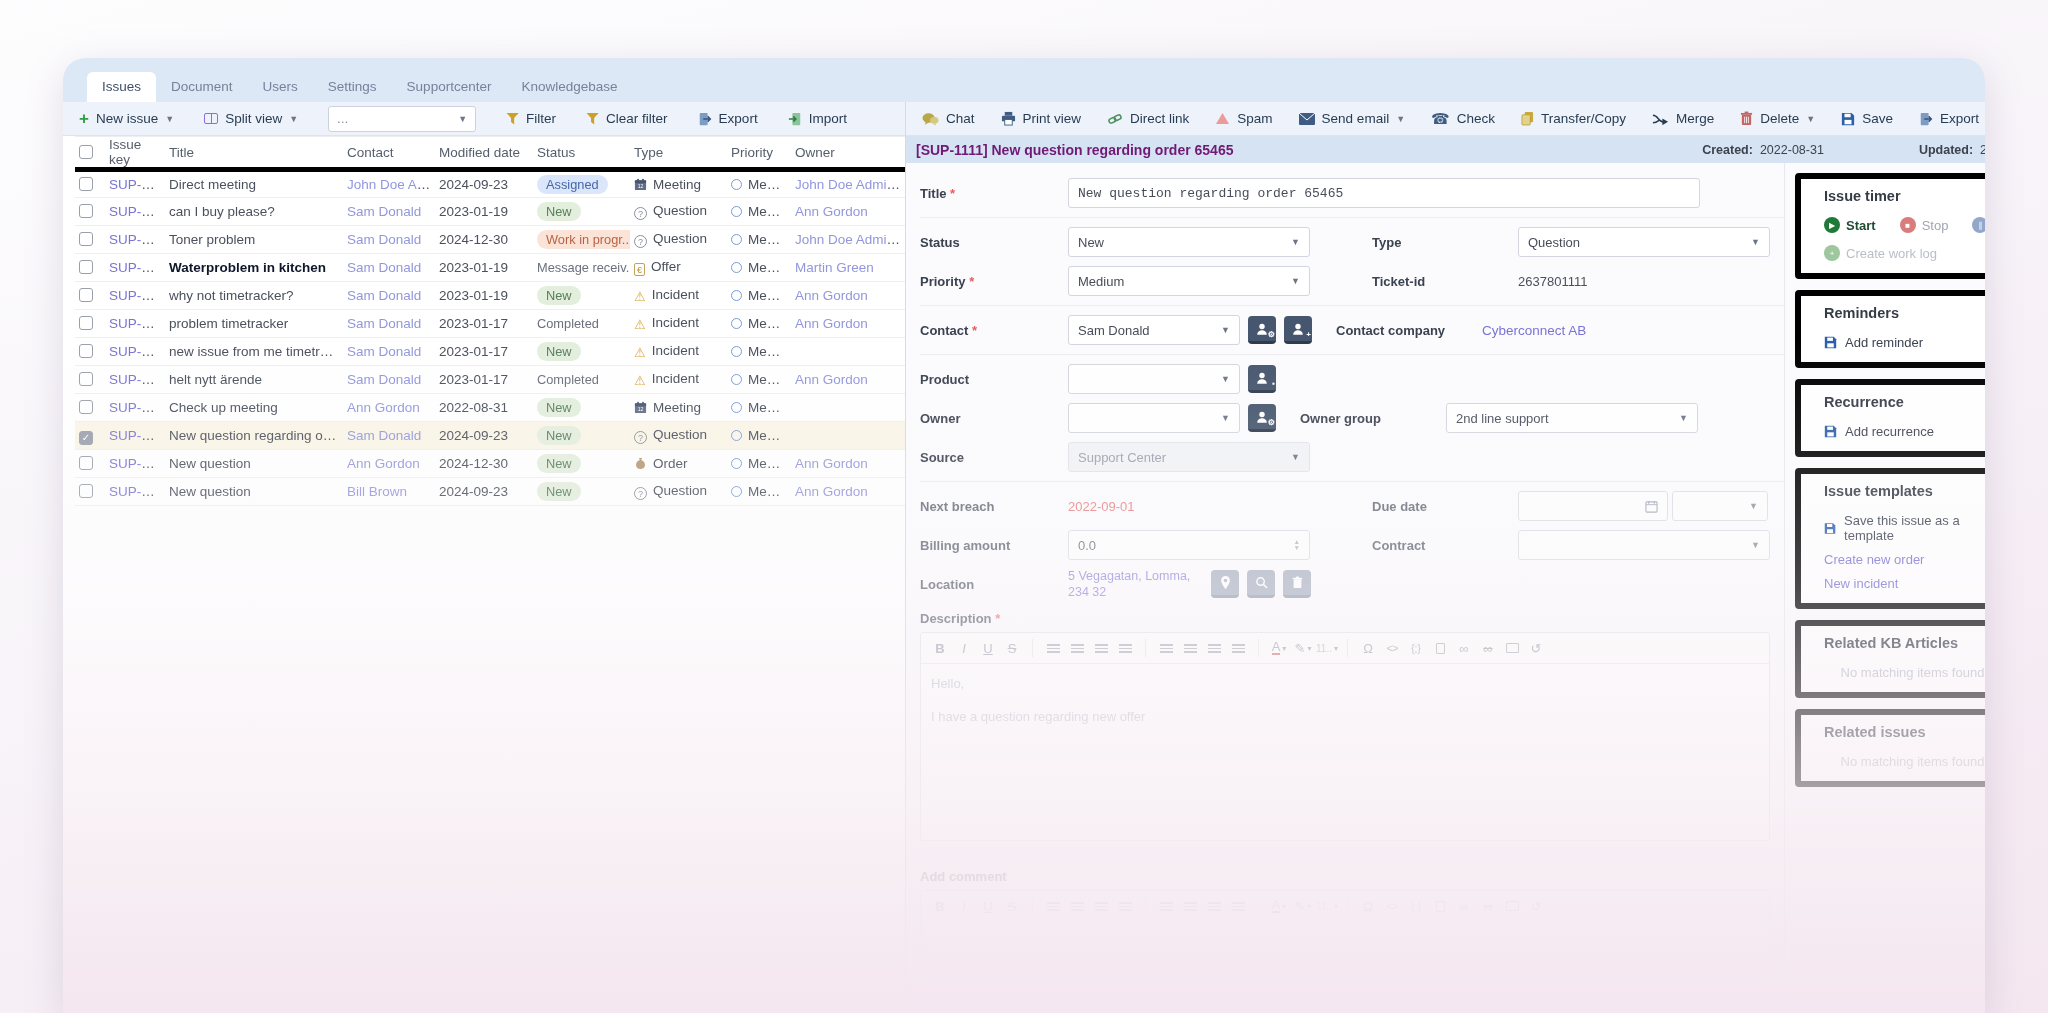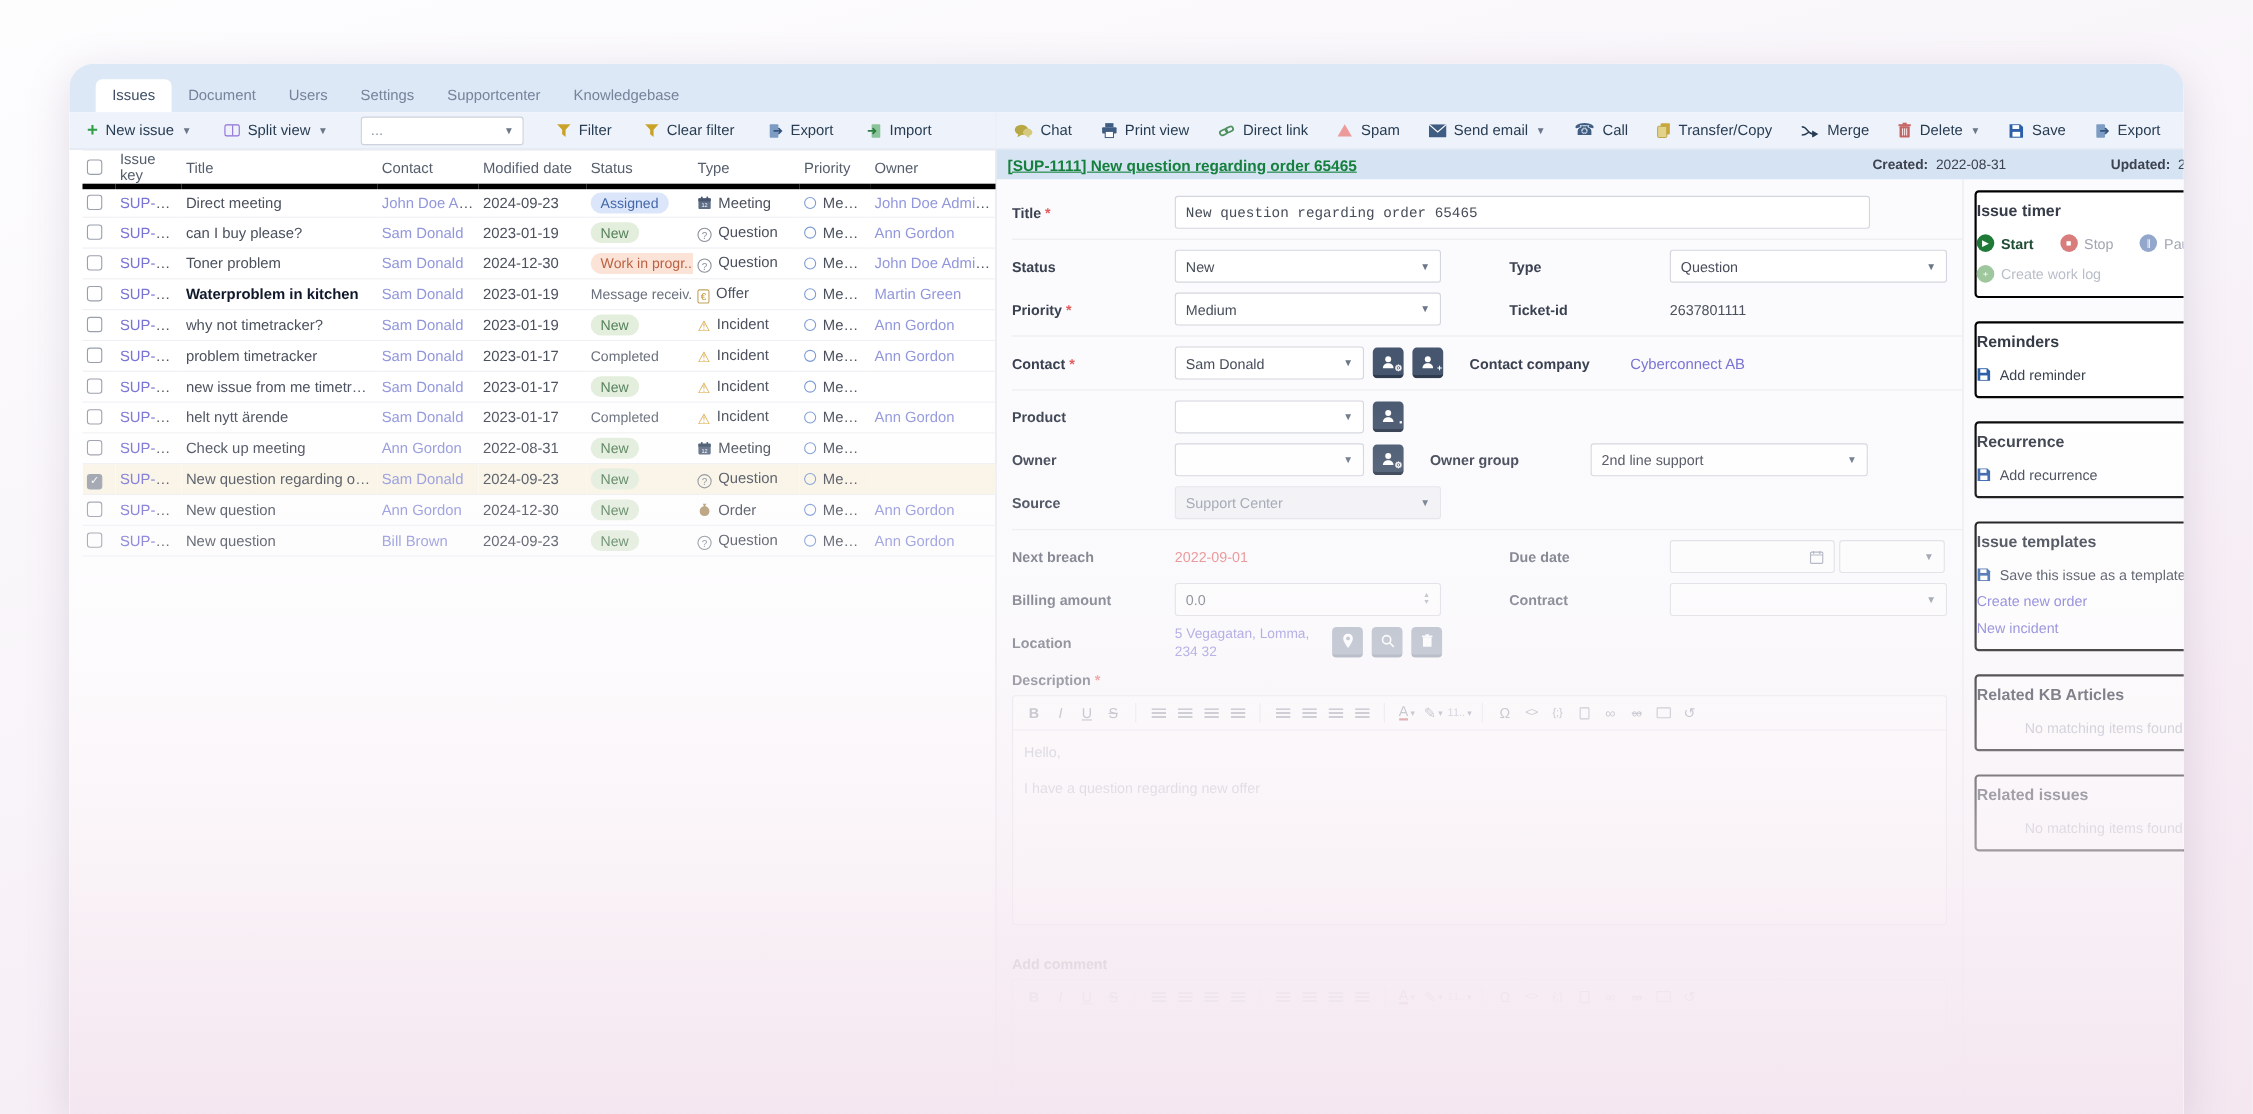--- a/index.html
+++ b/index.html
@@ -52,21 +52,21 @@
   .pill.orange { background:#fbe3d8; color:#bb6242; }
   .pill.plain { padding:2px 0; color:#6a707c; }
   .b { font-weight:700; color:#0f172a; }
   .pri-circle { width:11px; height:11px; border:1.4px solid #7c9bd4; border-radius:50%; display:inline-block; margin-right:6px; vertical-align:-1px; }
   .ticon { display:inline-block; margin-right:6px; vertical-align:-2px; }
   .q-circ { display:inline-block; width:13px; height:13px; border:1.2px solid #8a909b; border-radius:50%; font-size:9px; line-height:12px; text-align:center; color:#8a909b; }
   .warn { color:#d9a43a; font-size:13px; }
   .offer-page { display:inline-block; width:11px; height:13px; border:1.2px solid #c2a35c; border-radius:2px; color:#bd9430; font-size:9px; line-height:12px; text-align:center; }
   
   .titlebar { height:27px; background:#d6e3f3; display:flex; align-items:center; padding:0 10px; flex:0 0 auto; }
-  .titlebar .hd { color:#15803d; font-weight:700; font-size:14px;text-decoration:underline; }
+  .titlebar .hd { color:#701a75; font-weight:700; font-size:14px; }
   .meta { display:flex; gap:7px; font-size:12.5px; }
   .meta .lb { font-weight:700; color:#3c424e; }
   .meta .vl { color:#3c424e; }
   
   .detailbody { display:flex; flex:1; min-height:0; }
   .form-col { flex:1; padding:8px 14px 0; border-right:1px solid #e6e8ee; }
   .frow { display:flex; align-items:center; margin:5px 0; min-height:34px; }
   .flabel { width:148px; flex:0 0 148px; font-weight:700; font-size:13px; color:#3a4150; }
   .flabel2 { width:146px; flex:0 0 146px; font-weight:700; font-size:13px; color:#3a4150; margin-left:62px; }
   .req::after { content:" *"; color:#e25d5d; }
@@ -93,21 +93,21 @@
   .ed-sep { width:1px; height:18px; background:#e3e5ea; margin:0 7px; }
   .i-bars { width:13px; height:9px; background:repeating-linear-gradient(to bottom,#9aa0ab 0 1.5px,transparent 1.5px 3.6px); }
   .i-clip { width:9px; height:11px; border:1.3px solid #9aa0ab; border-radius:1px; }
   .i-img { width:13px; height:10px; border:1.3px solid #9aa0ab; border-radius:1px; }
   .ed-content { padding:12px 10px; color:#b4bac5; font-size:13px; min-height:176px; }
   .ed-content p { margin-bottom:18px; }
   .cmt-content { min-height:70px; }
   .faded1 { opacity:.75; }
   
   .side-col { width:235px; flex:0 0 235px; margin:10px 24px 0 10px; }
-  .sbox { background:#fff; border:2px solid #000000; border-radius:4px; padding:9px 0 12px; margin-bottom:21px; }
+  .sbox { background:#fff; border:6px solid #000000; border-radius:4px; padding:9px 23px 12px; margin-bottom:11px; }
   .sbox h3 { font-size:14.5px; color:#353b47; display:flex; align-items:center; }
   .timer-row { display:flex; gap:24px; margin-top:13px; align-items:center; }
   .t-act { display:flex; align-items:center; gap:6px; font-size:13px; cursor:pointer; }
   .circ { width:16px; height:16px; border-radius:50%; display:inline-flex; align-items:center; justify-content:center; color:#fff; font-size:8px; }
   .c-green { background:#1e7a36; }
   .c-red { background:#d97c7c; }
   .c-blue { background:#92a7cb; }
   .c-ltgreen { background:#9ec79e; }
   .lbl-start { color:#1f4d33; font-weight:700; }
   .lbl-gray { color:#a0a6b2; }
@@ -389,21 +389,21 @@
         <div class="tbtn">
           <svg class="ic" width="16" height="12" viewBox="0 0 16 12">
               <rect width="16" height="12" rx="1" fill="#3f5d82"></rect>
               <path d="M0 0l8 7 8-7" stroke="#fff" fill="none"></path>
             </svg>
           <span>Send email</span>
             <span class="caret">▼</span>
         </div>
         <div class="tbtn">
           <span class="phone">☎</span>
-          <span>Call</span>
+          <span>Check</span>
         </div>
         <div class="tbtn">
           <svg class="ic" width="13" height="15" viewBox="0 0 14 16">
               <rect x="4" y="1" width="9" height="11" rx="1" fill="#c9a93c"></rect>
               <rect x="1" y="4" width="9" height="11" rx="1" fill="#e3d289" stroke="#b49833" stroke-width=".8"></rect>
             </svg>
           <span>Transfer/Copy</span>
         </div>
         <div class="tbtn">
           <svg class="ic" width="17" height="12" viewBox="0 0 18 12">

